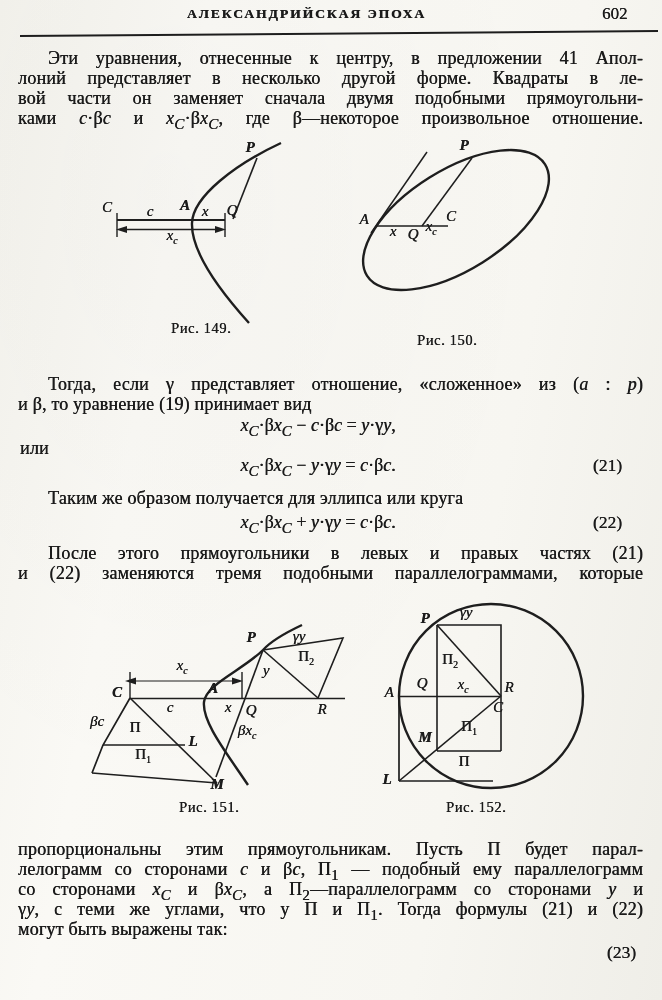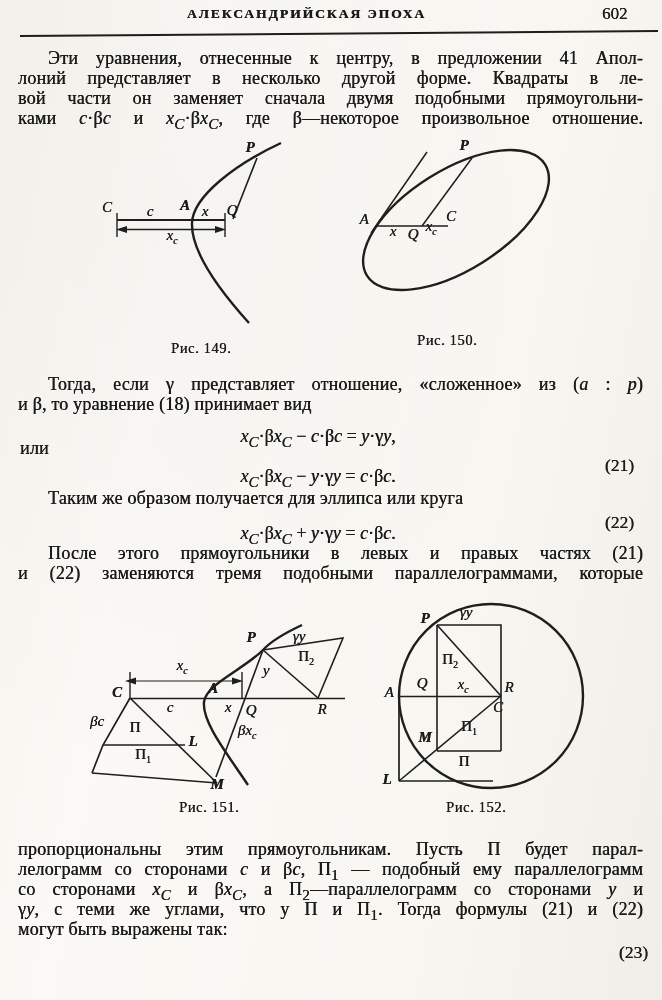--- a/index.html
+++ b/index.html
@@ -17,23 +17,23 @@
   .pline{height:20px;}
   .just{text-align:justify;text-align-last:justify;}
   .indent{text-indent:30px;}
   .head-title{position:absolute;left:164px;top:6px;width:285px;text-align:center;
     font-size:13.5px;font-weight:bold;letter-spacing:2px;}
   .page-number{position:absolute;left:602px;top:4px;width:42px;font-size:17px;}
   .head-rule{position:absolute;left:20px;top:30px;width:638px;height:2px;background:#1d1d1d;
     transform:rotate(-0.45deg);transform-origin:right center;}
   .eqrow{position:absolute;left:18px;width:616px;height:26px;}
   .eqrow.wide{width:630px;}
-  .eqbody{width:600px;text-align:center;font-size:18px;line-height:22px;margin-top:11px;}
+  .eqbody{width:600px;text-align:center;font-size:18px;line-height:22px;}
   .eqleftbody{position:absolute;left:130px;font-size:18px;line-height:22px;}
-  .eqnum{position:absolute;right:0;top:1px;font-size:17.5px;}
+  .eqnum{position:absolute;right:12px;top:1px;font-size:17.5px;}
   .orword{left:20px;}
   .fig{position:absolute;}
   .fig svg{position:absolute;left:0;top:0;overflow:visible;}
   .fig svg path,.fig svg ellipse,.fig svg circle{fill:none;stroke:#1e1e1e;}
   .flabel{position:absolute;transform:translate(-50%,-50%);font-style:italic;
     font-size:15px;line-height:15px;white-space:nowrap;}
   .flabel sub{font-size:10px;}
   .flabel.rm{font-style:normal;}
   .flabel.b{font-weight:bold;}
   .caption{position:absolute;font-size:14.5px;letter-spacing:0.6px;white-space:nowrap;}
@@ -65,41 +65,41 @@
       <path d="M281 143 C 236 164 193 196 192 223 C 191 252 221 292 249 323" stroke-width="2.4"></path>
     </svg>
     <div class="flabel" style="left:7px;top:69px">C</div>
     <div class="flabel" style="left:50px;top:73px">c</div>
     <div class="flabel b" style="left:85px;top:67px">A</div>
     <div class="flabel" style="left:105px;top:73px">x</div>
     <div class="flabel" style="left:132px;top:72px">Q</div>
     <div class="flabel" style="left:72px;top:100px">x<sub>c</sub></div>
     <div class="flabel b" style="left:150px;top:9px">P</div>
   </div>
-  <div class="caption" style="left:171px;top:340px">Рис. 149.</div>
+  <div class="caption" style="left:171px;top:320px">Рис. 149.</div>
 
   <div class="fig" style="left:355px;top:138px;width:210px;height:156px">
     <svg width="210" height="156" viewBox="355 138 210 156">
       <ellipse cx="456" cy="220" rx="105" ry="50" transform="rotate(-32 456 220)" stroke-width="2.4"></ellipse>
       <path d="M376 226 H448" stroke-width="1.6"></path>
       <path d="M371 233 L427 152" stroke-width="1.5"></path>
       <path d="M422 226 L472 158" stroke-width="1.5"></path>
     </svg>
     <div class="flabel" style="left:9px;top:81px">A</div>
     <div class="flabel" style="left:38px;top:93px">x</div>
     <div class="flabel" style="left:58px;top:96px">Q</div>
     <div class="flabel" style="left:76px;top:91px">x<sub>c</sub></div>
     <div class="flabel" style="left:96px;top:78px">C</div>
     <div class="flabel b" style="left:109px;top:7px">P</div>
   </div>
   <div class="caption" style="left:417px;top:332px">Рис. 150.</div>
 
   <div class="para txt" style="top:374px">
     <div class="pline indent just">Тогда, если γ представляет отношение, «сложенное» из (<i>a</i> : <i>p</i>)</div>
-    <div class="pline">и β, то уравнение (18) принимает вид</div>
+    <div class="pline">и β, то уравнение (19) принимает вид</div>
   </div>
 
   <div class="eqrow" style="top:414px">
     <div class="eqbody"><i>x<sub>C</sub></i>·β<i>x<sub>C</sub></i> − <i>c</i>·β<i>c</i> = <i>y</i>·γ<i>y</i>,</div>
   </div>
 
   <div class="txt orword" style="top:438px">или</div>
 
   <div class="eqrow" style="top:454px">
     <div class="eqbody"><i>x<sub>C</sub></i>·β<i>x<sub>C</sub></i> − <i>y</i>·γ<i>y</i> = <i>c</i>·β<i>c</i>.</div>

